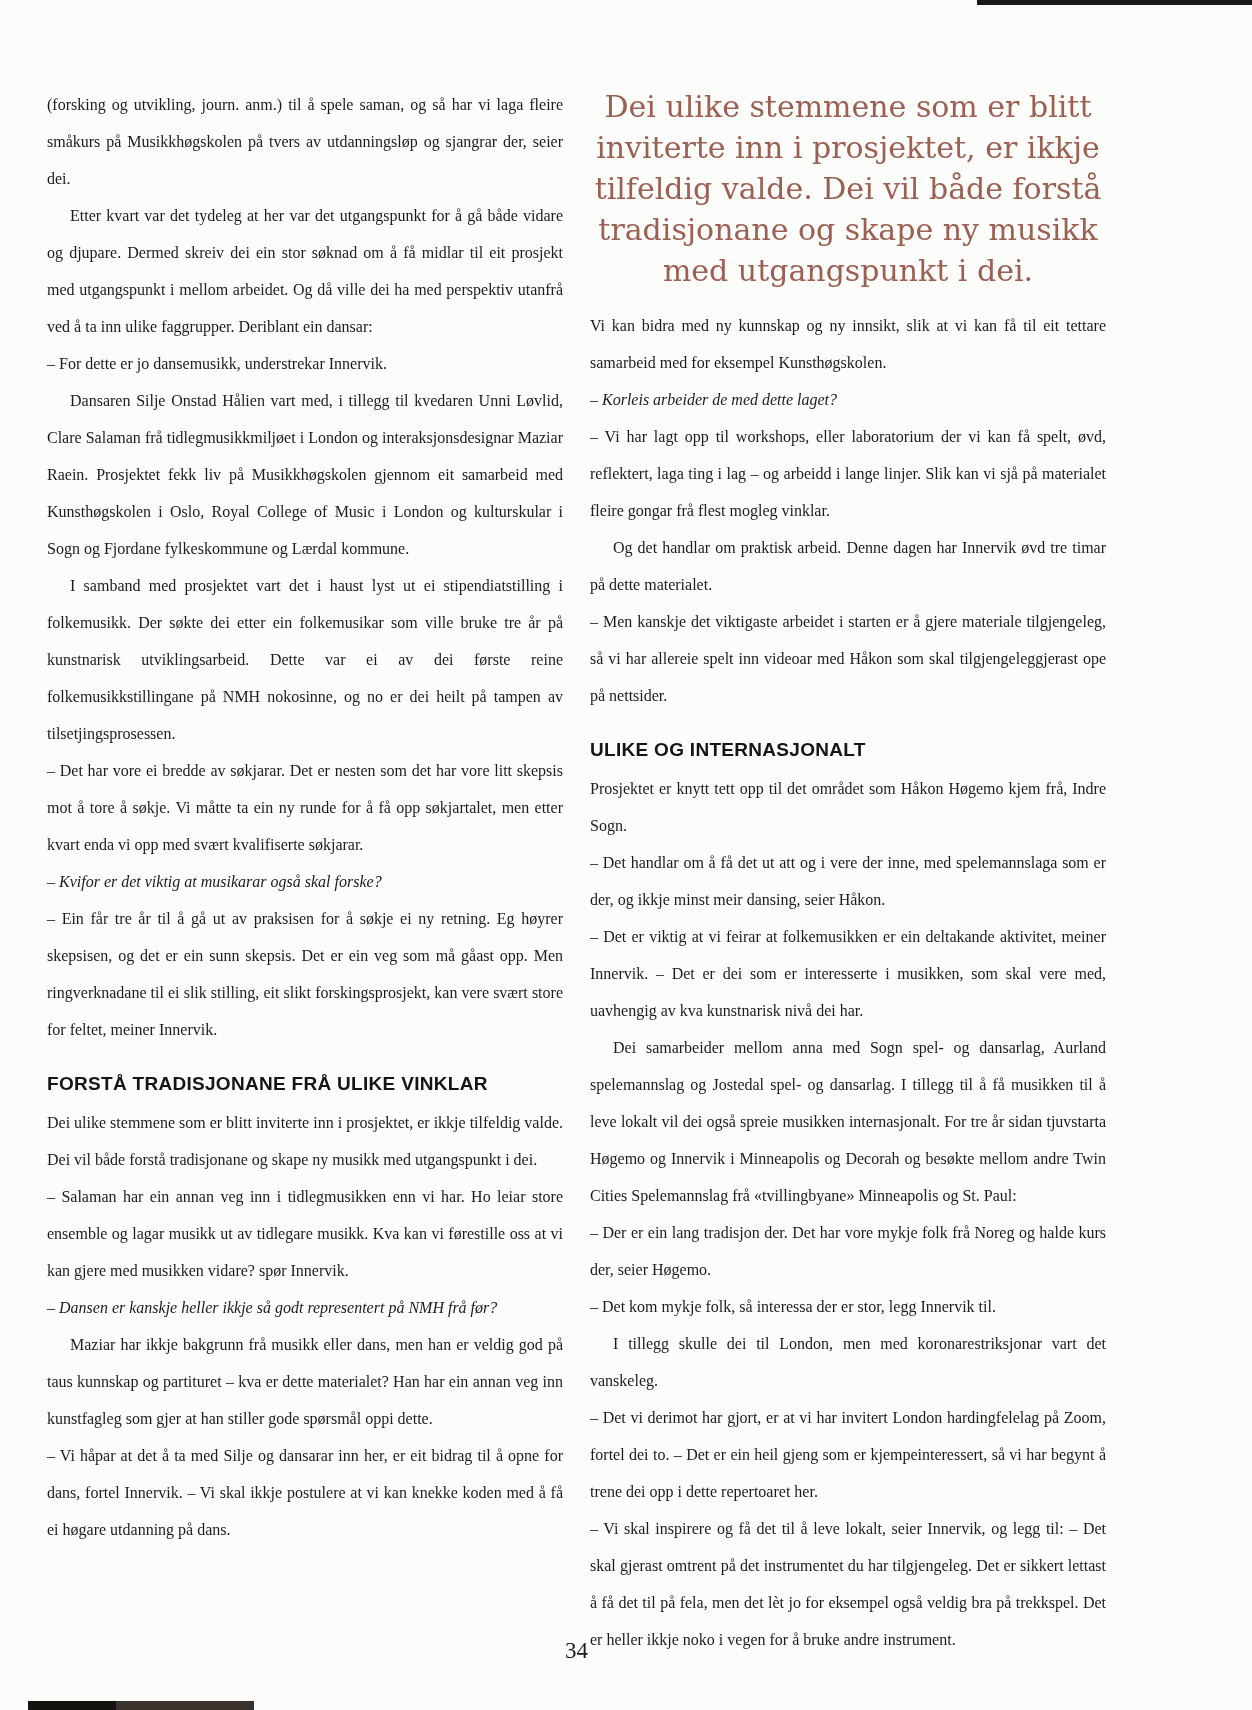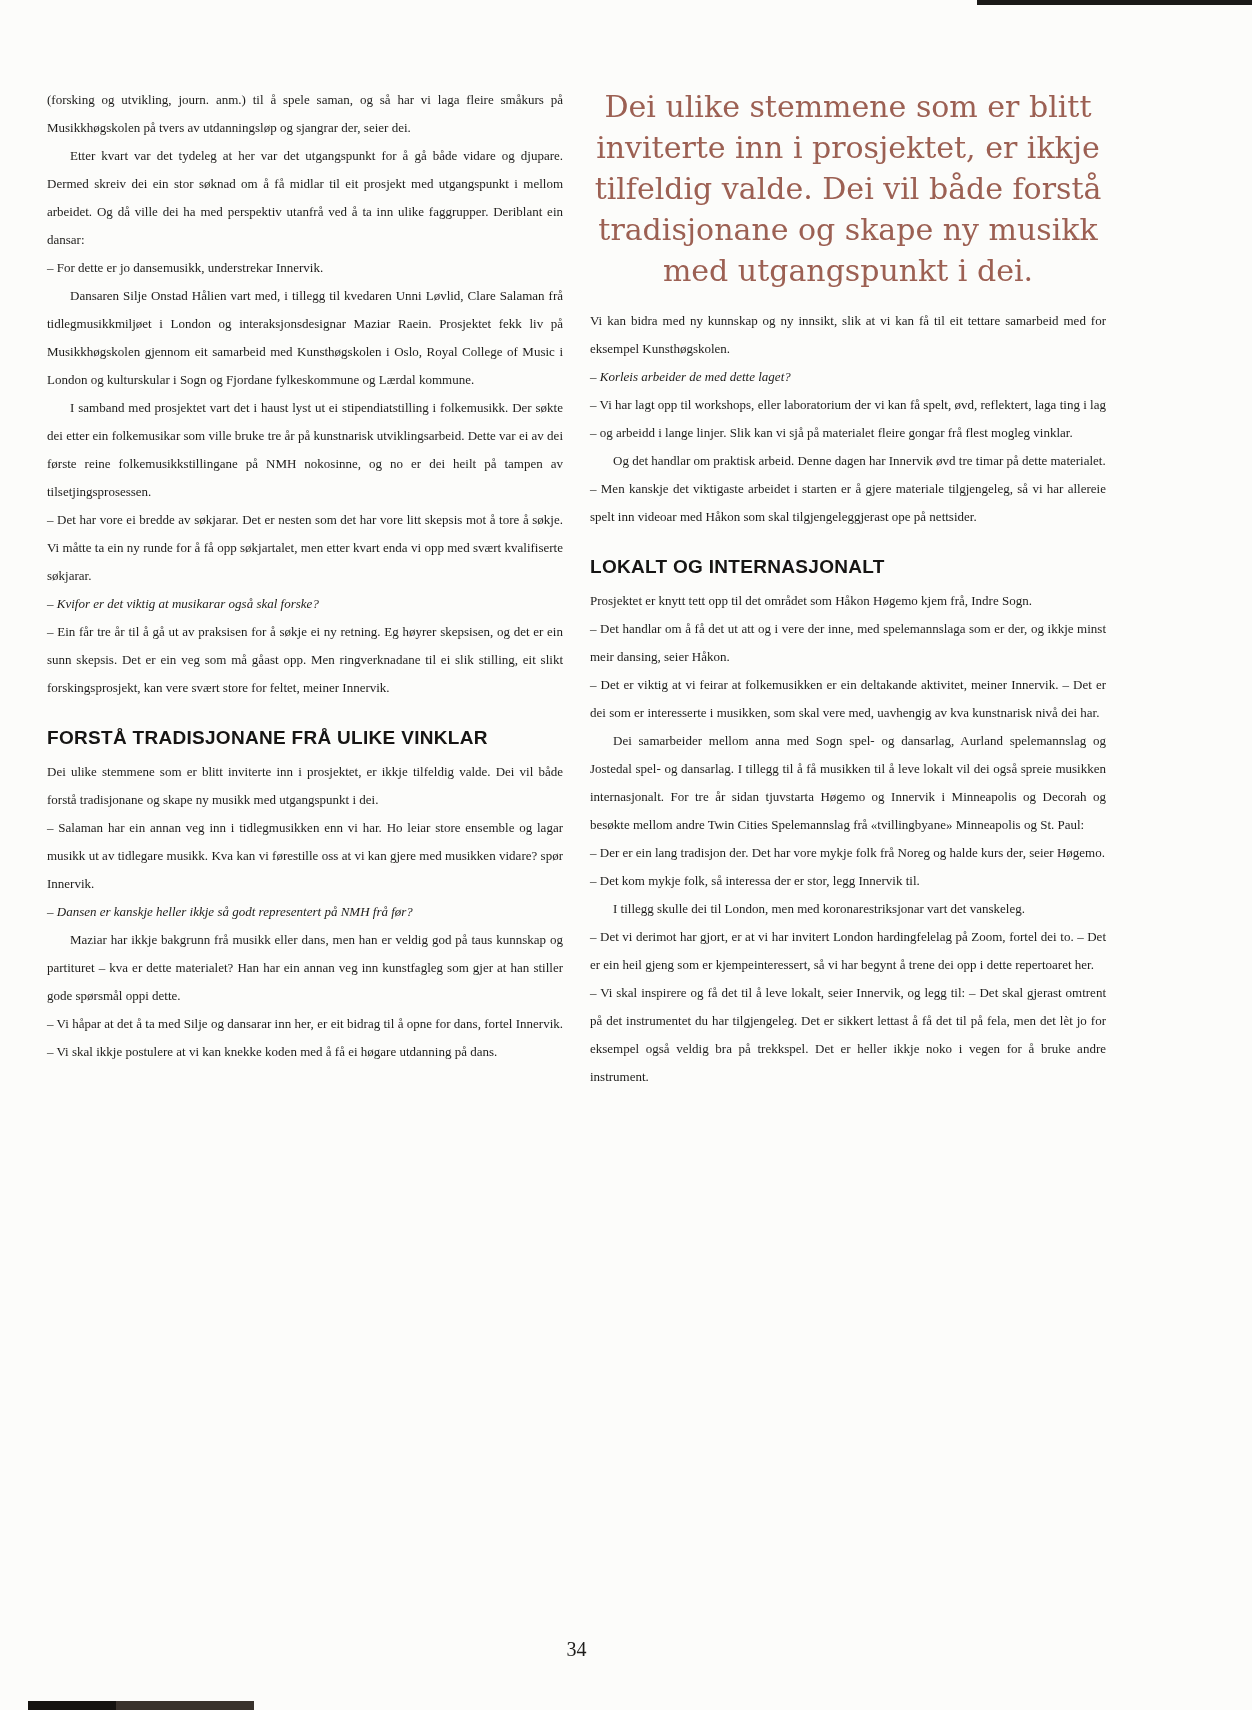--- a/index.html
+++ b/index.html
@@ -33,22 +33,22 @@
     position:absolute;top:1701px;left:116px;width:138px;height:9px;
     background:#39322c;
   }
   .content{
     position:absolute;left:47px;top:86px;width:1059px;
     display:flex;gap:27px;
   }
   .col{width:516px;}
   .col .para{
     margin:0;
-    font-size:13px;
-    line-height:28px;
+    font-size:16px;
+    line-height:37px;
     text-align:justify;
     color:var(--text-color);
   }
   .col .para.indent{text-indent:23px;}
   .col .para.italic{font-style:italic;}
   .col .section-heading{
     font-family:"Liberation Sans", sans-serif;
     font-weight:bold;
     font-size:19px;
     line-height:24px;
@@ -61,21 +61,21 @@
     font-size:30px;
     line-height:41px;
     text-align:center;
     color:var(--quote-color);
     margin:0 0 16px 0;
   }
   .footer{
     position:absolute;
     top:1638px;left:47px;width:1059px;
     text-align:center;
-    font-size:20px;
+    font-size:23px;
     color:var(--text-color);
   }
 </style>
 </head>
 <body>
 
 <div class="page">
 
   <div class="edge-top"></div>
 
@@ -98,21 +98,21 @@
       </div>
 
     <div class="col">
       <div class="pullquote">Dei ulike stemmene som er blitt inviterte inn i prosjektet, er ikkje tilfeldig valde. Dei vil både forstå tradisjonane og skape ny musikk med utgangspunkt i dei.</div>
       <div>
           <p class="para">Vi kan bidra med ny kunnskap og ny innsikt, slik at vi kan få til eit tettare samarbeid med for eksempel Kunsthøgskolen.</p>
           <p class="para italic">– Korleis arbeider de med dette laget?</p>
           <p class="para">– Vi har lagt opp til workshops, eller laboratorium der vi kan få spelt, øvd, reflektert, laga ting i lag – og arbeidd i lange linjer. Slik kan vi sjå på materialet fleire gongar frå flest mogleg vinklar.</p>
           <p class="para indent">Og det handlar om praktisk arbeid. Denne dagen har Innervik øvd tre timar på dette materialet.</p>
           <p class="para">– Men kanskje det viktigaste arbeidet i starten er å gjere materiale tilgjengeleg, så vi har allereie spelt inn videoar med Håkon som skal tilgjengeleggjerast ope på nettsider.</p>
-          <h3 class="section-heading">LOKALT OG INTERNASJONALT</h3>
+          <h3 class="section-heading">ULIKE OG INTERNASJONALT</h3>
           <p class="para">Prosjektet er knytt tett opp til det området som Håkon Høgemo kjem frå, Indre Sogn.</p>
           <p class="para">– Det handlar om å få det ut att og i vere der inne, med spelemannslaga som er der, og ikkje minst meir dansing, seier Håkon.</p>
           <p class="para">– Det er viktig at vi feirar at folkemusikken er ein deltakande aktivitet, meiner Innervik. – Det er dei som er interesserte i musikken, som skal vere med, uavhengig av kva kunstnarisk nivå dei har.</p>
           <p class="para indent">Dei samarbeider mellom anna med Sogn spel- og dansarlag, Aurland spelemannslag og Jostedal spel- og dansarlag. I tillegg til å få musikken til å leve lokalt vil dei også spreie musikken internasjonalt. For tre år sidan tjuvstarta Høgemo og Innervik i Minneapolis og Decorah og besøkte mellom andre Twin Cities Spelemannslag frå «tvillingbyane» Minneapolis og St. Paul:</p>
           <p class="para">– Der er ein lang tradisjon der. Det har vore mykje folk frå Noreg og halde kurs der, seier Høgemo.</p>
           <p class="para">– Det kom mykje folk, så interessa der er stor, legg Innervik til.</p>
           <p class="para indent">I tillegg skulle dei til London, men med koronarestriksjonar vart det vanskeleg.</p>
           <p class="para">– Det vi derimot har gjort, er at vi har invitert London hardingfelelag på Zoom, fortel dei to. – Det er ein heil gjeng som er kjempeinteressert, så vi har begynt å trene dei opp i dette repertoaret her.</p>
           <p class="para">– Vi skal inspirere og få det til å leve lokalt, seier Innervik, og legg til: – Det skal gjerast omtrent på det instrumentet du har tilgjengeleg. Det er sikkert lettast å få det til på fela, men det lèt jo for eksempel også veldig bra på trekkspel. Det er heller ikkje noko i vegen for å bruke andre instrument.</p>
         </div>

